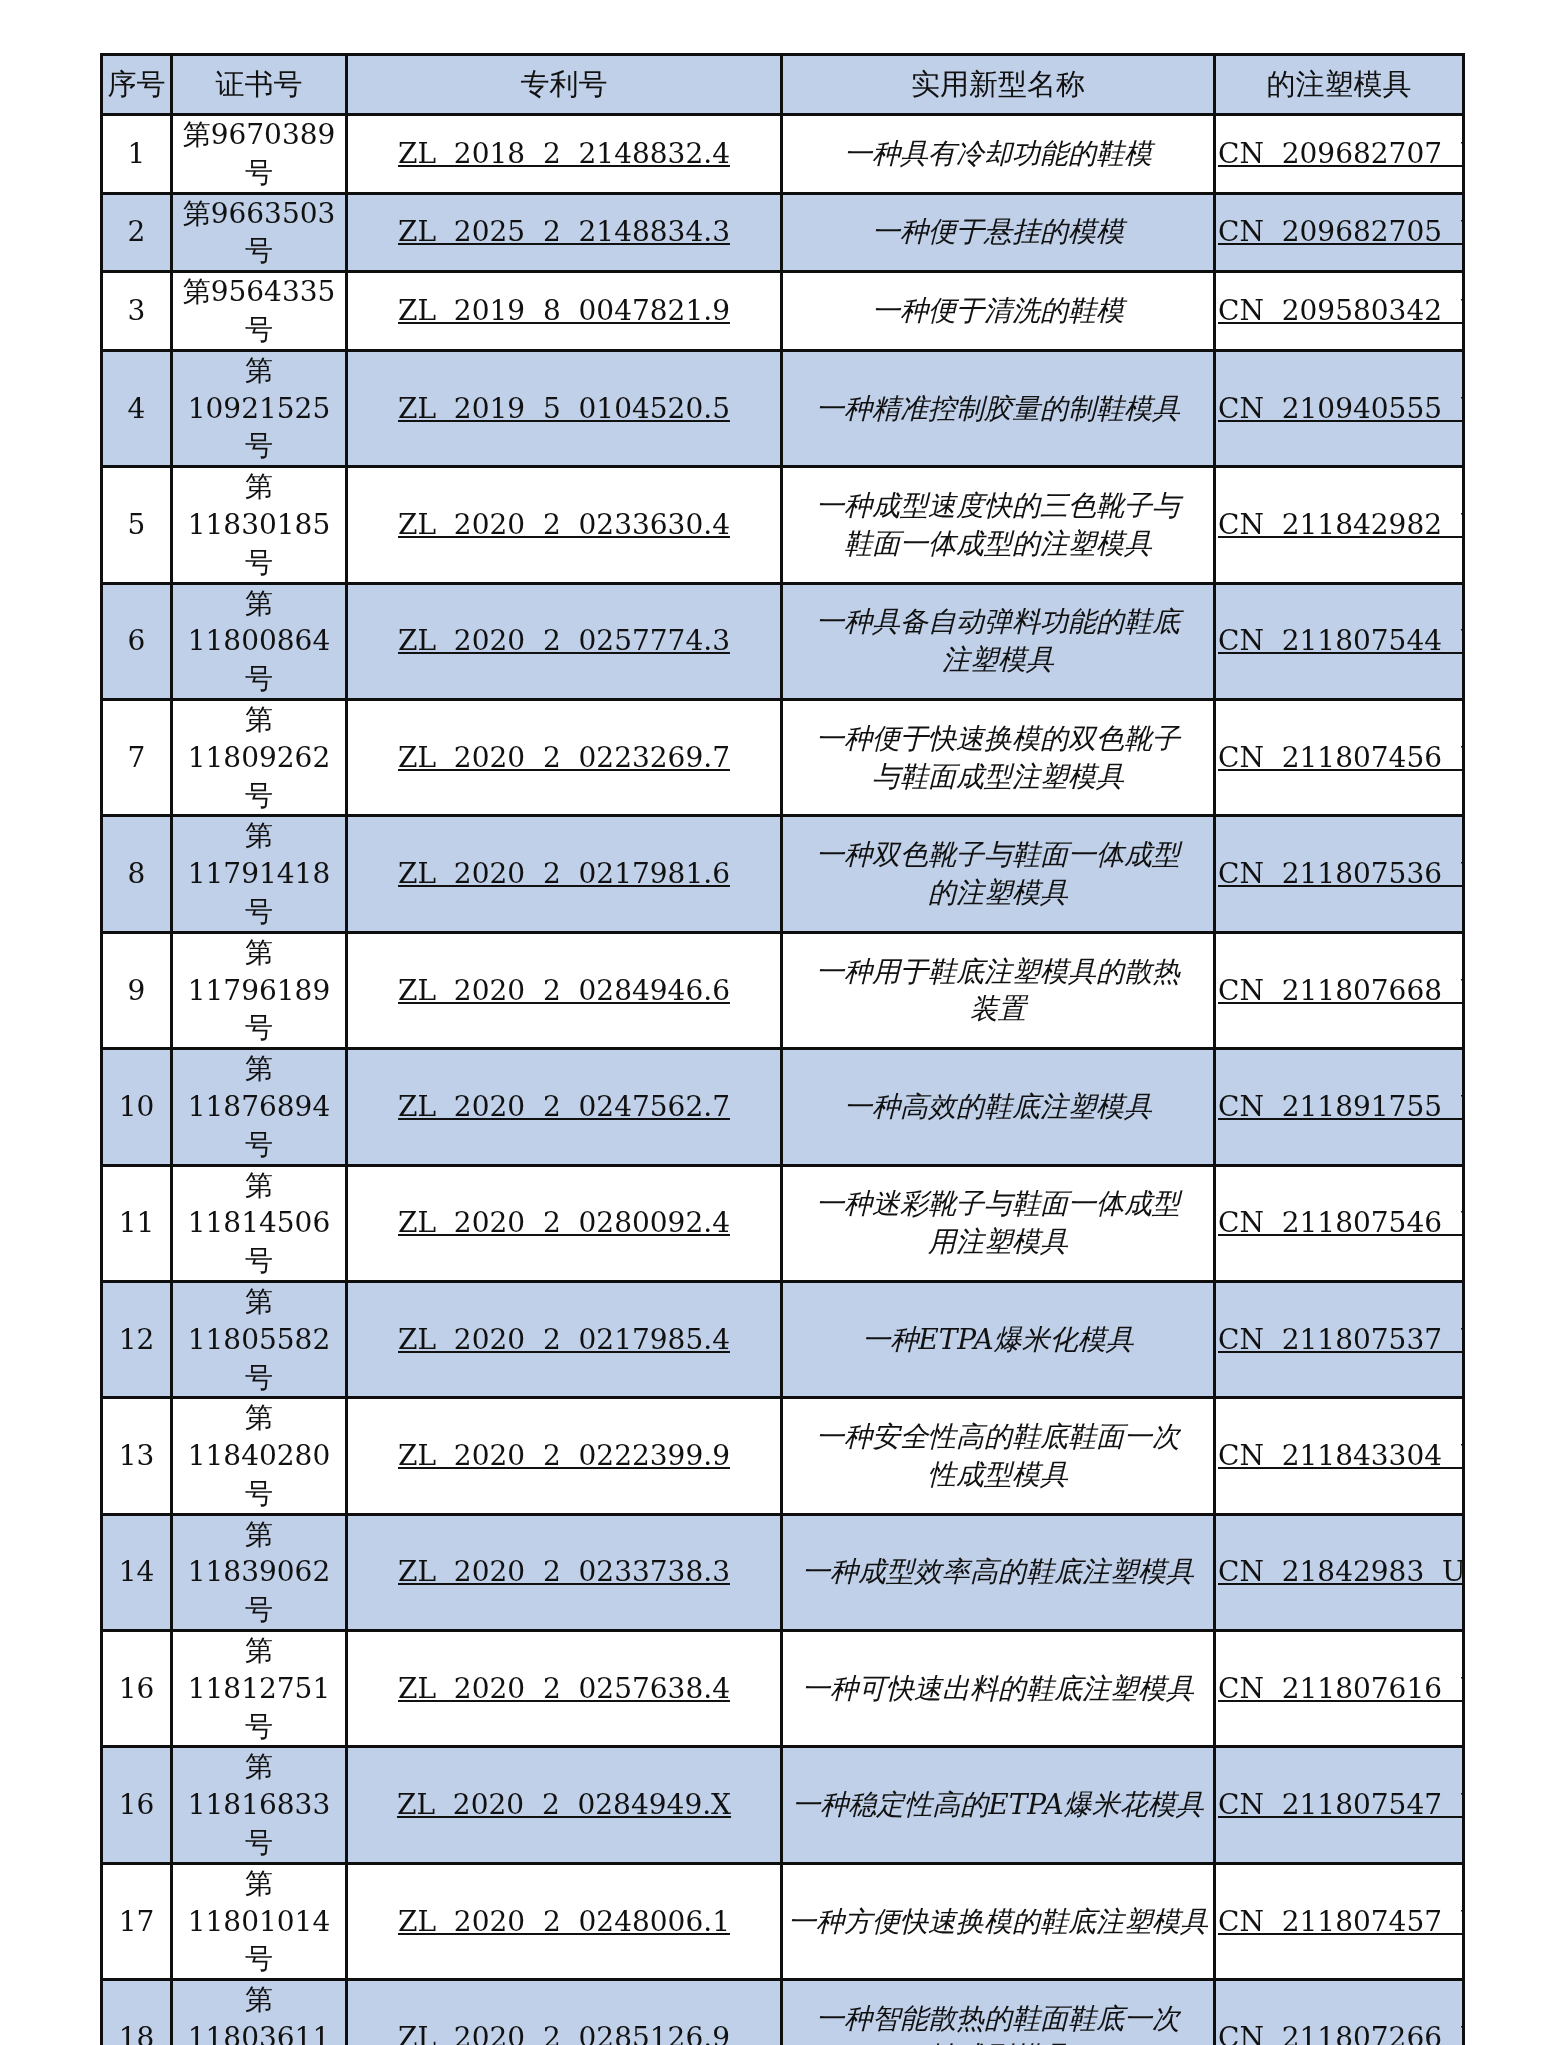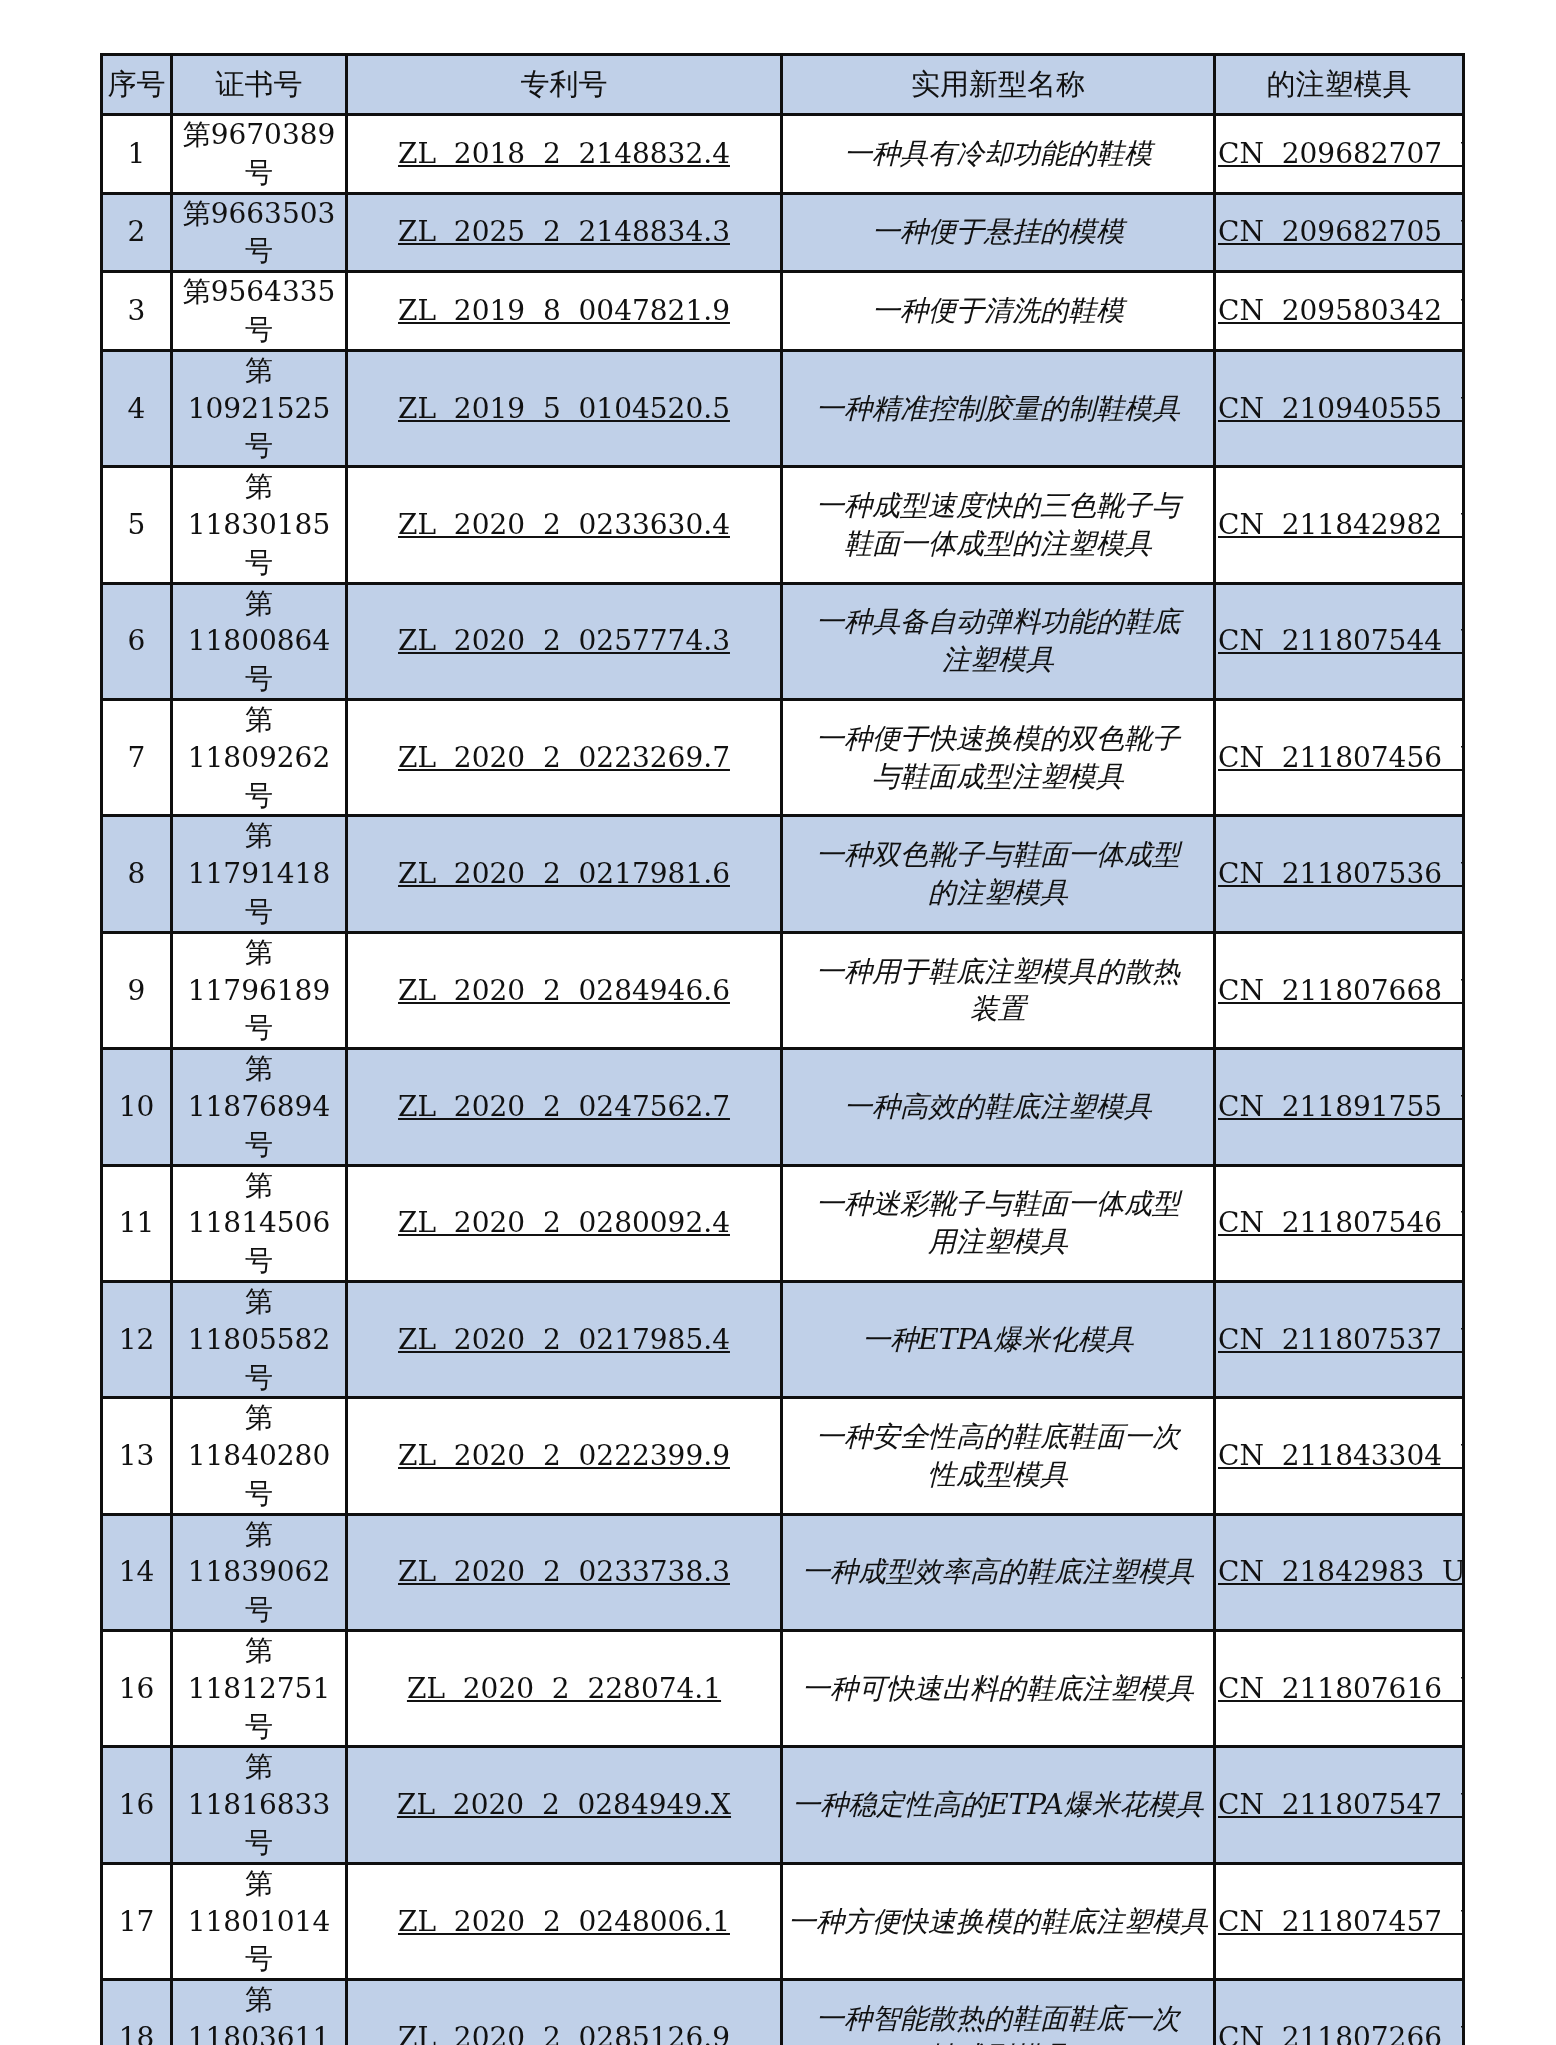--- a/index.html
+++ b/index.html
@@ -154,21 +154,21 @@
   <tr class="blue h1">
     <td>14</td>
     <td>第11839062号</td>
     <td class="patent">ZL  2020  2  0233738.3</td>
     <td class="name">一种成型效率高的鞋底注塑模具</td>
     <td class="pub">CN  21842983  U</td>
   </tr>
   <tr class="white h1">
     <td>16</td>
     <td>第11812751号</td>
-    <td class="patent">ZL  2020  2  228074.1</td>
+    <td class="patent">ZL  2020  2  0257638.4</td>
     <td class="name">一种可快速出料的鞋底注塑模具</td>
     <td class="pub">CN  211807616  U</td>
   </tr>
   <tr class="blue h1">
     <td>16</td>
     <td>第11816833号</td>
     <td class="patent">ZL  2020  2  0284949.X</td>
     <td class="name">一种稳定性高的ETPA爆米花模具</td>
     <td class="pub">CN  211807547  U</td>
   </tr>

